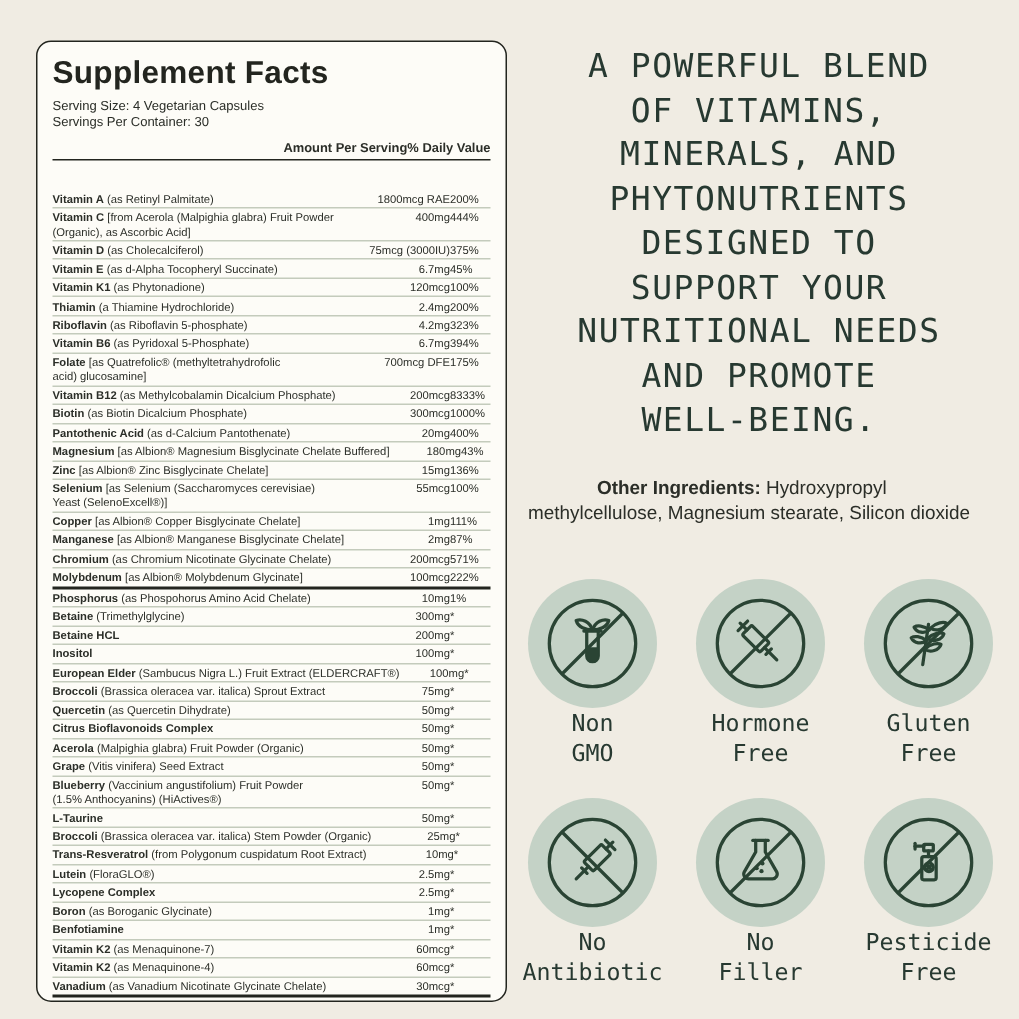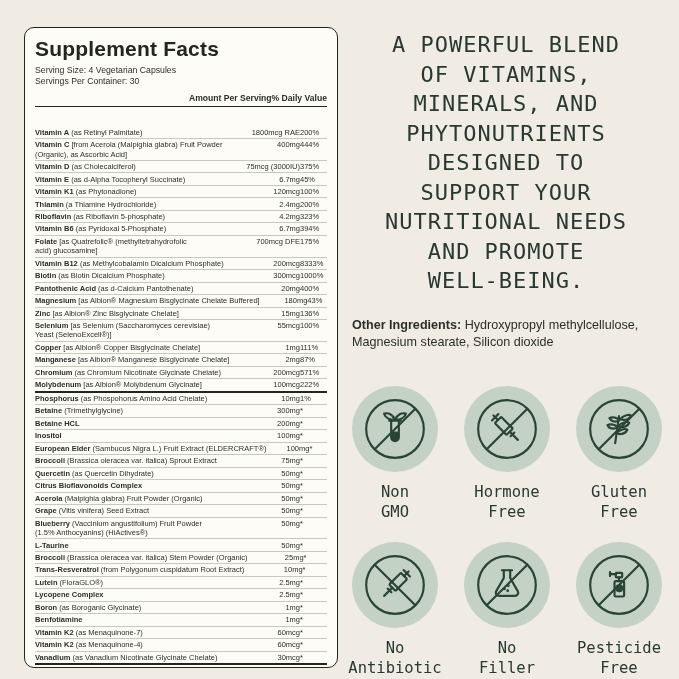--- a/index.html
+++ b/index.html
@@ -57,40 +57,39 @@
     font-family: "DejaVu Sans Mono", monospace;
     font-size: 22px; line-height: 29.5px; letter-spacing: 1px;
     text-align: center; white-space: pre-line;
     color: var(--accent_green, #273931);
   }
   .other-ing {
     position: absolute; left: 352px; top: 317px; width: 316px;
     font-size: 12.6px; line-height: 16.5px;
     color: var(--ink, #2b2e28);
   }
-  .other-ing b { font-weight: bold; }
+  .other-ing b { font-weight: bold; margin-left: 46px; }
 
   .badges {
     position: absolute; left: 342px; top: 386px; width: 330px;
     display: grid; grid-template-columns: repeat(3, 1fr);
     row-gap: 20px; column-gap: 6px;
     text-align: center;
   }
   .badge-circle {
     width: 86px; height: 86px; border-radius: 50%;
     background: var(--badge_bg, #c4d2c6);
     margin: 0 auto;
     display: flex; align-items: center; justify-content: center;
     color: var(--icon_stroke, #2a4434);
   }
   .badge-circle svg { width: 64px; height: 64px; display: block; }
   .badge-circle svg * { fill: none; stroke: currentColor; stroke-width: 3.4; stroke-linecap: round; stroke-linejoin: round; }
   .badge-circle svg .fill { fill: currentColor; stroke: none; }
   .badge-label {
-    margin-top: 10px;
     font-family: "DejaVu Sans Mono", monospace;
     font-size: 15.5px; line-height: 20px;
     white-space: pre-line;
     color: var(--accent_green, #273931);
   }
 </style>
 </head>
 <body>
 
 <div class="page">

